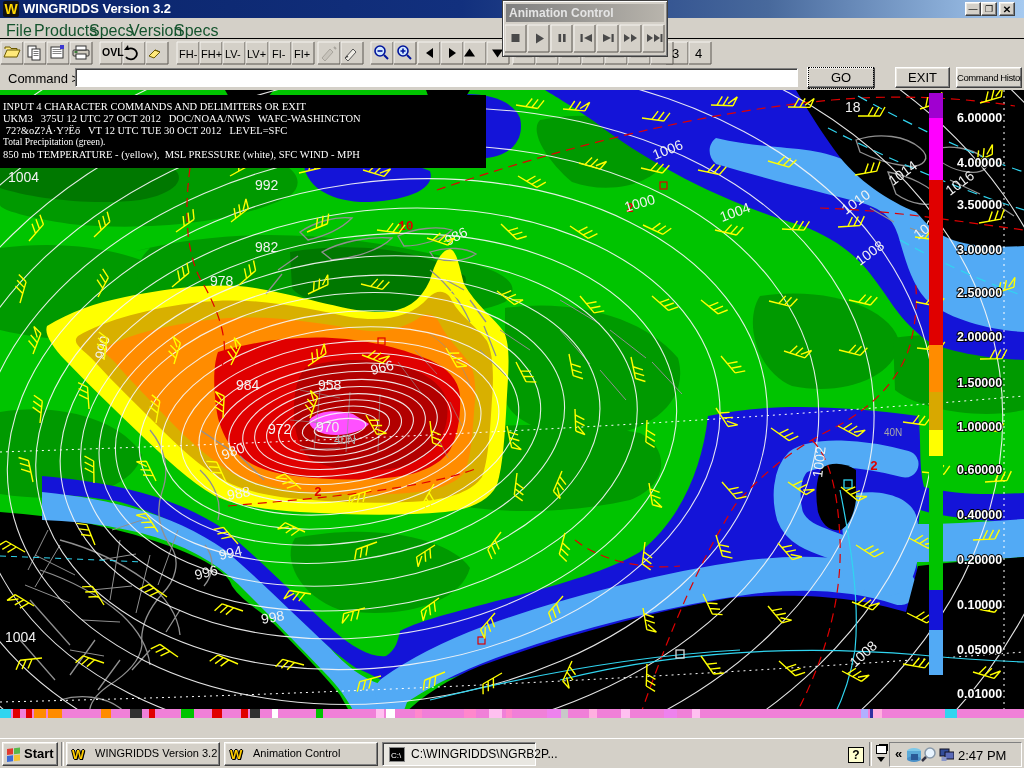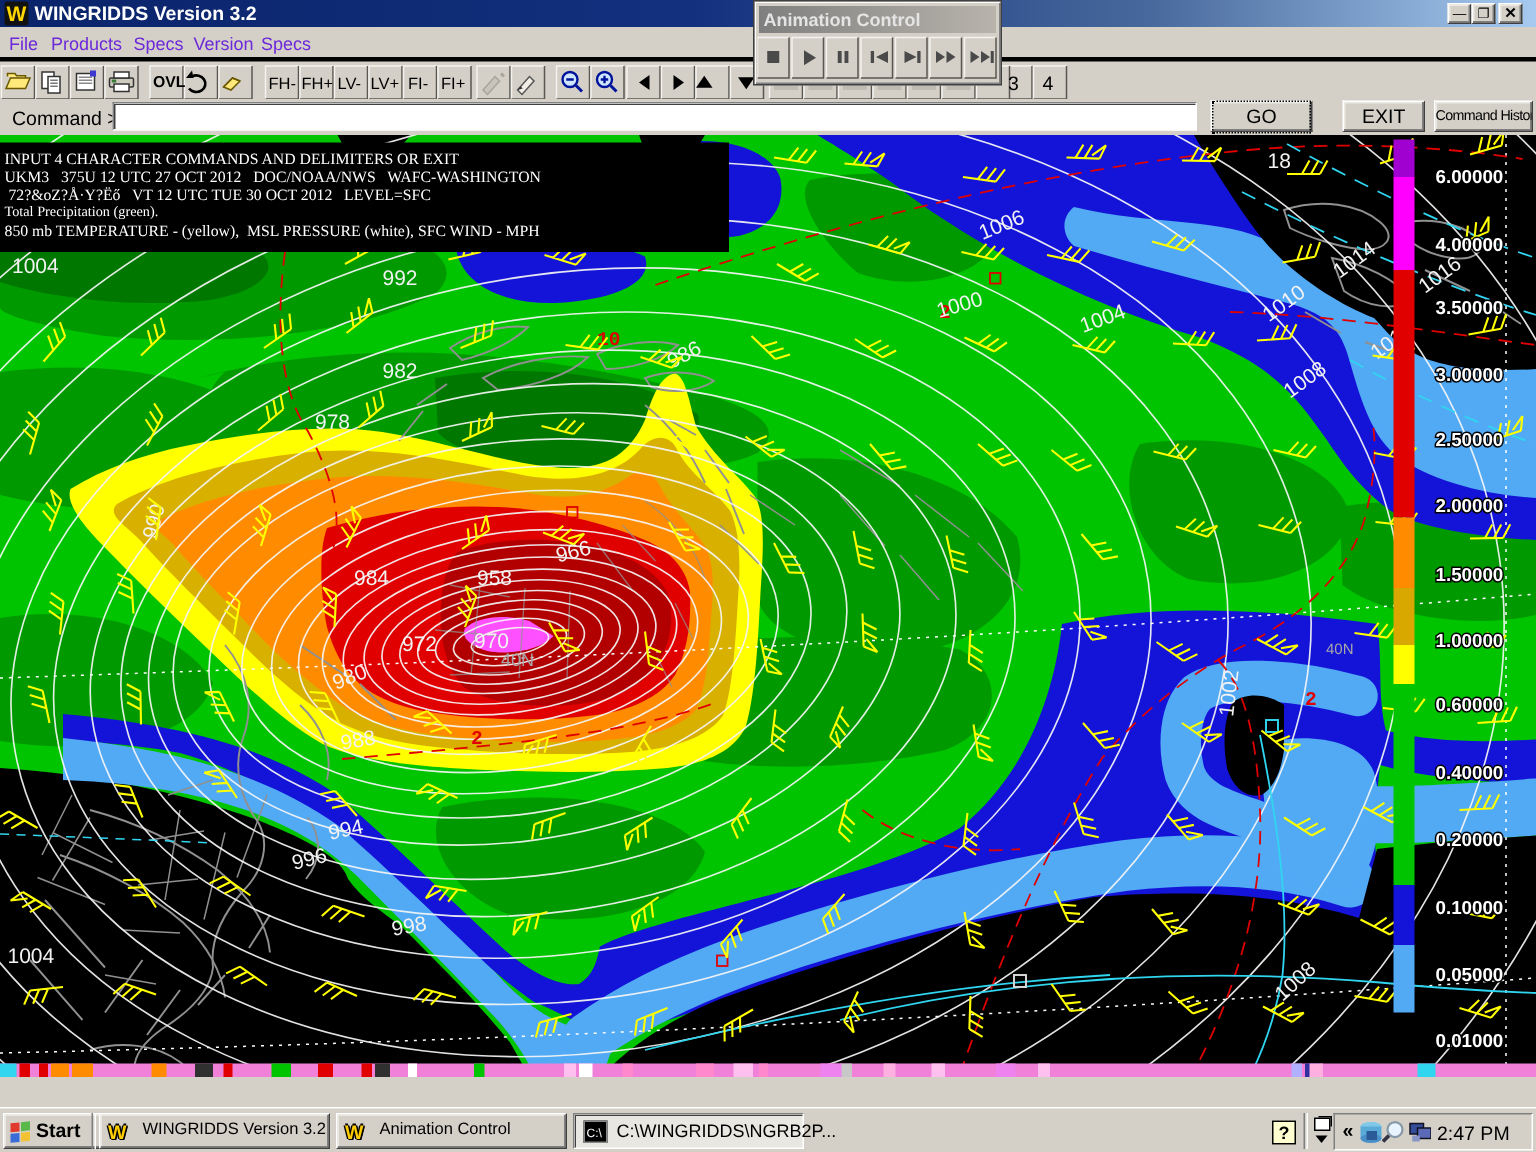--- a/index.html
+++ b/index.html
@@ -9,29 +9,29 @@
 </style></head><body>
 <div id="scr">
 
 <div class="abs" style="left:0;top:0;width:1024px;height:18px;background:linear-gradient(to right,#0a246a,#12307e 45%,#48699c 75%,#a6caf0)"></div>
 <div class="abs" style="left:3px;top:1px;width:16px;height:16px;background:#111;border-radius:2px;color:#ffd700;font-weight:bold;font-size:14px;text-align:center;line-height:16px">W</div>
 <div class="abs" style="left:23px;top:1px;color:#fff;font-weight:bold;font-size:13px">WINGRIDDS Version 3.2</div>
 <div class="abs btn3" style="left:965px;top:2px;width:16px;height:14px;font-size:9px;text-align:center;line-height:12px">—</div>
 <div class="abs btn3" style="left:981px;top:2px;width:16px;height:14px;font-size:9px;text-align:center;line-height:12px">❐</div>
 <div class="abs btn3" style="left:999px;top:2px;width:16px;height:14px;font-size:10px;text-align:center;line-height:13px;font-weight:bold">✕</div>
 
-<div class="abs" style="left:0;top:18px;width:1024px;height:20px;background:#d4d0c8;font-size:12px;color:#6d28d9">
+<div class="abs" style="left:0;top:18px;width:1024px;height:20px;background:#d4d0c8;font-size:16px;color:#14532d">
 <span class="abs" style="left:6px;top:4px">File</span>
 <span class="abs" style="left:34px;top:4px">Products</span>
 <span class="abs" style="left:89px;top:4px">Specs</span>
 <span class="abs" style="left:129px;top:4px">Version</span>
 <span class="abs" style="left:174px;top:4px">Specs</span>
 </div>
 
-<div class="abs" style="left:0;top:38px;width:1024px;height:28px;background:#d4d0c8;border-top:3px solid #000000">
+<div class="abs" style="left:0;top:38px;width:1024px;height:28px;background:#d4d0c8;border-top:1px solid #000000">
 <svg class="abs" style="left:0;top:0" width="1024" height="28" viewBox="0 0 1024 28">
 <defs>
 <g id="b">
             <rect x="0" y="0" width="22" height="22" fill="#d4d0c8" stroke="none"></rect>
             <path d="M0,22 L0,0 L22,0" fill="none" stroke="#f5f3ef"></path>
             <path d="M22,0 L22,22 L0,22" fill="none" stroke="#5a5650"></path>
           </g>
 </defs>
 <g font-family="Liberation Sans,sans-serif" font-size="11" fill="#000">
 <use href="#b" x="1" y="3"></use>
@@ -563,21 +563,21 @@
           <path d="M126,10 l6,4 -6,4 z"></path>
 <path d="M142,10 l6,4 -6,4 z"></path>
           <path d="M149,10 l6,4 -6,4 z"></path>
           <rect x="155.5" y="10" width="2" height="8"></rect>
 </g>
       </svg>
 </div>
 
 
 <div class="abs" style="left:0;top:738px;width:1024px;height:30px;background:#d4d0c8;border-top:1px solid #fff">
-<div class="abs btn3" style="left:2px;top:3px;width:74px;height:24px">
+<div class="abs btn3" style="left:2px;top:3px;width:56px;height:24px">
 <svg class="abs" style="left:3px;top:3px" width="16" height="16" viewBox="0 0 16 16">
           <g transform="skewY(-6)">
             <rect x="1" y="3" width="6" height="6" fill="#e03a2f"></rect>
             <rect x="8" y="3" width="6" height="6" fill="#58b849"></rect>
             <rect x="1" y="10" width="6" height="6" fill="#3a6bd6"></rect>
             <rect x="8" y="10" width="6" height="6" fill="#f3c233"></rect>
           </g>
         </svg>
 <span class="abs" style="left:21px;top:3px;font-weight:bold;font-size:13px">Start</span>
       </div>

